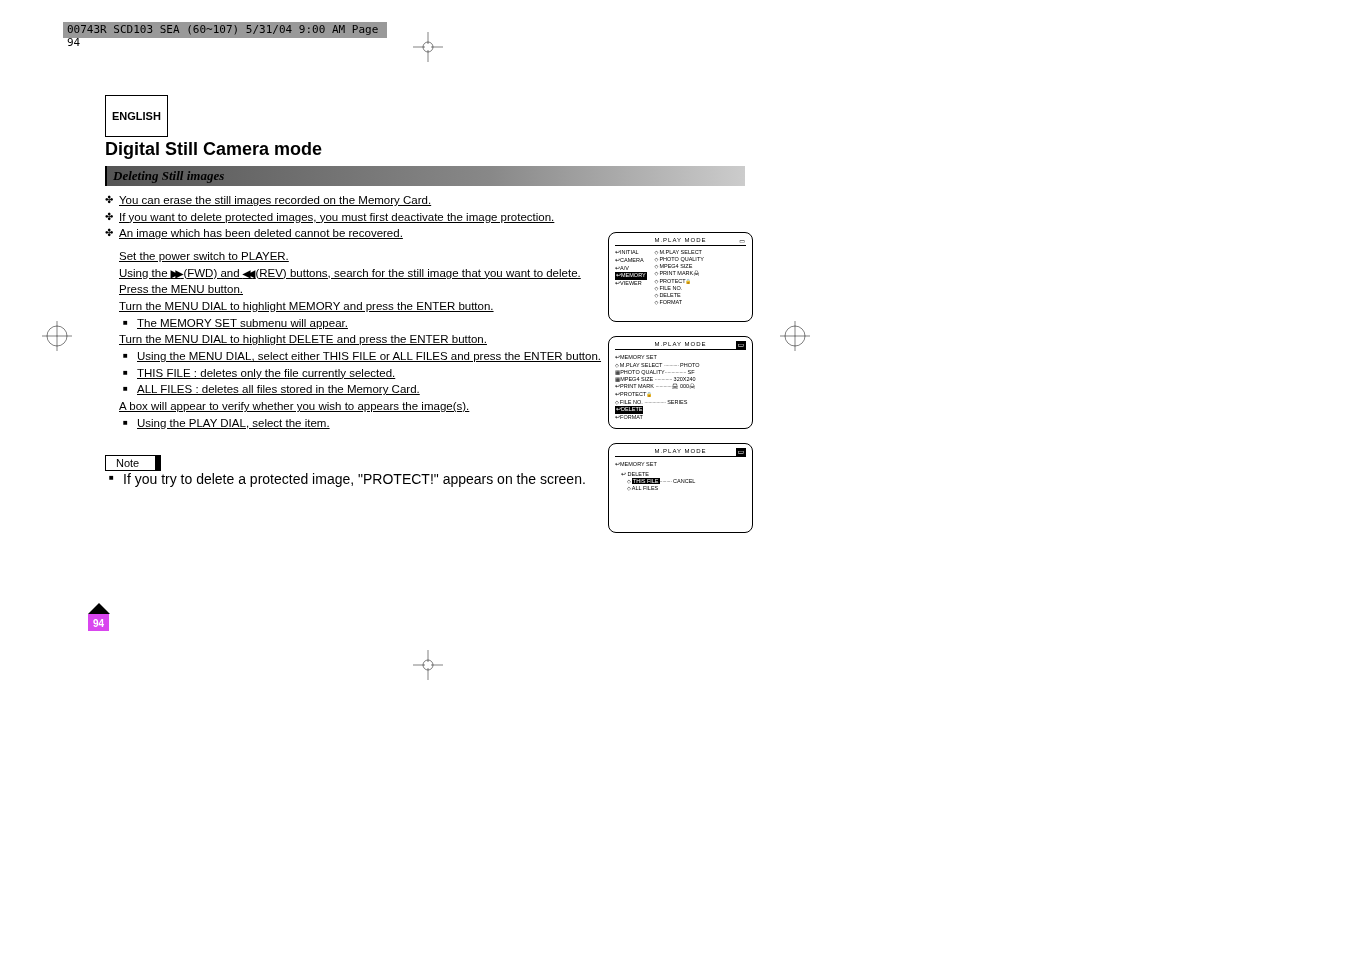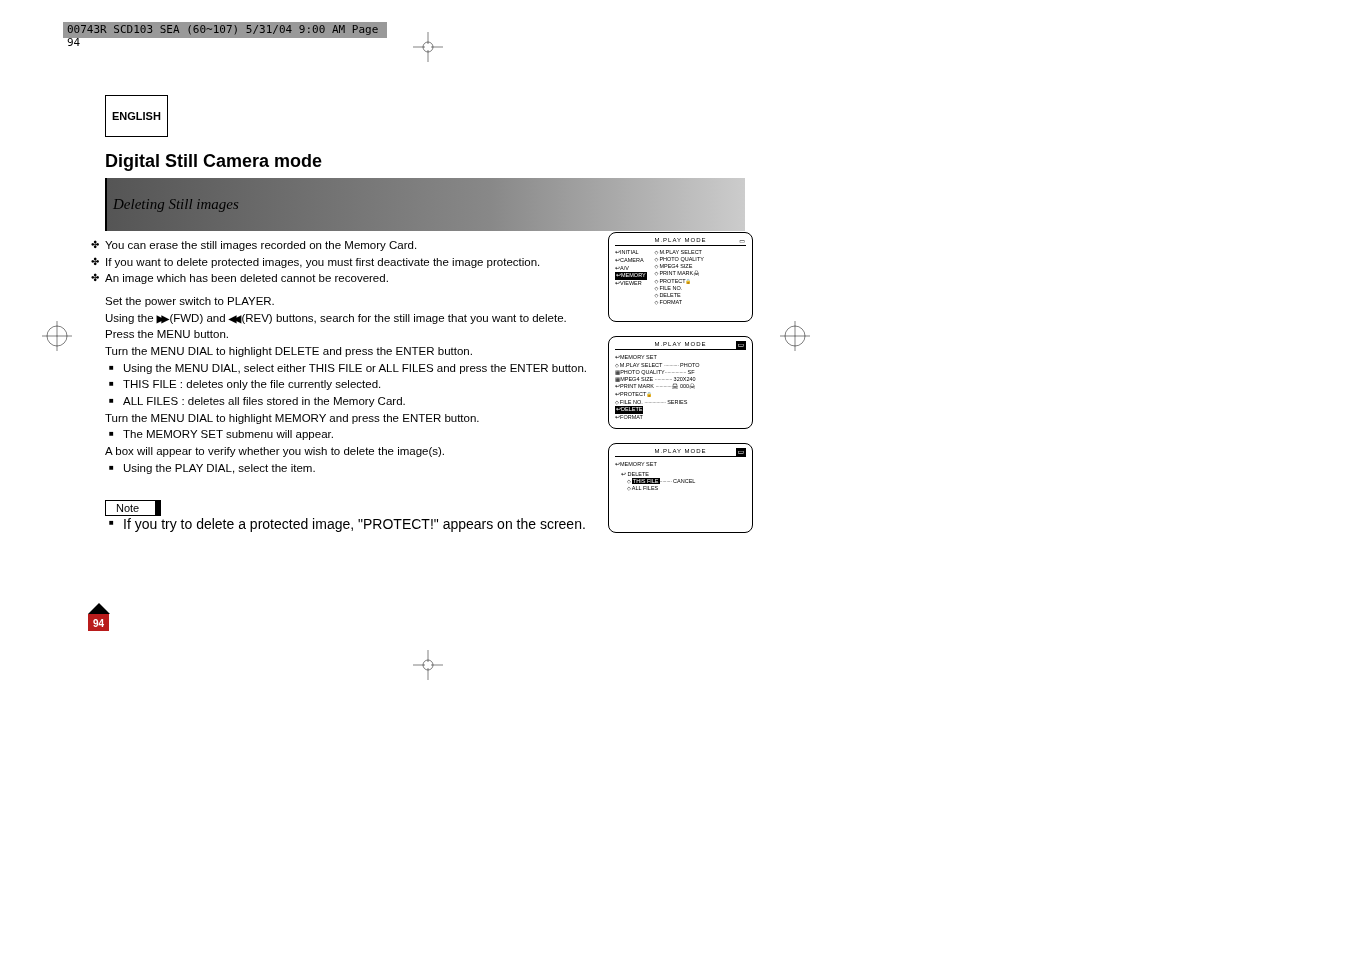--- a/index.html
+++ b/index.html
@@ -12,34 +12,34 @@
     .crop-mark.mid { top: 650px; left: 413px; }
     .crop-mark svg { width: 30px; height: 30px; }
     
     .reg-mark { position: absolute; width: 30px; height: 30px; }
     .reg-mark.left { top: 321px; left: 42px; }
     .reg-mark.right { top: 321px; left: 780px; }
     
     .page-content { position: absolute; top: 95px; left: 105px; width: 640px; }
     
     .lang-box { border: 1px solid #000; display: inline-block; padding: 14px 6px; font-size: 11px; font-weight: bold; }
-    .title { font-size: 18px; font-weight: bold; margin-top: 14px; margin-bottom: 6px; }
-    .subtitle-bar { background: linear-gradient(to right, #555 0%, #888 60%, #ccc 100%); border-left: 2px solid #000; padding: 18px 6px; font-style: italic; font-weight: normal; color: #000; font-size: 15px; font-family: 'Times New Roman', serif; }
+    .title { font-size: 18px; font-weight: bold; margin-top: 2px; margin-bottom: 6px; }
+    .subtitle-bar { background: linear-gradient(to right, #555 0%, #888 60%, #ccc 100%); border-left: 2px solid #000; padding: 2px 6px; font-style: italic; font-weight: bold; color: #000; font-size: 13px; font-family: 'Times New Roman', serif; }
     
     .body-text { font-size: 11.5px; line-height: 1.45; margin-top: 6px; }
-    .body-text li { list-style: none; position: relative; }
+    .body-text li { list-style: none; margin-left: 14px; position: relative; text-decoration: underline; }
     .body-text .cross::before { content: "✤"; position: absolute; left: -14px; font-size: 10px; top: 1px; }
     .body-text .sub { list-style: none; margin-left: 18px; position: relative; }
     .body-text .sub::before { content: "■"; position: absolute; left: -14px; font-size: 8px; top: 2px; }
     
     .note-box { display: inline-block; border: 1px solid #000; border-right: 6px solid #000; padding: 1px 16px 1px 10px; font-size: 11px; margin-top: 24px; }
     .note-item { font-size: 14px; margin-left: 18px; position: relative; }
     .note-item::before { content: "■"; position: absolute; left: -14px; font-size: 8px; top: 2px; }
     
-    .page-num { position: absolute; top: 614px; left: 88px; background: #b91c1c; color: #fff; font-size: 10px; font-weight: bold; padding: 4px 5px 2px 5px; }
+    .page-num { position: absolute; top: 614px; left: 88px; background: #d946ef; color: #fff; font-size: 10px; font-weight: bold; padding: 4px 5px 2px 5px; }
     .page-num::before { content: ""; position: absolute; left: 0; top: -11px; border-left: 11px solid transparent; border-right: 11px solid transparent; border-bottom: 11px solid #000; }
     
     .fwd-icon, .rev-icon { font-size: 10px; letter-spacing: -3px; font-weight: bold; }
     
     
     .screens { position: absolute; top: 232px; left: 608px; width: 145px; }
     .lcd { border: 1px solid #000; border-radius: 8px; background: #fff; padding: 4px 6px 6px 6px; margin-bottom: 14px; font-size: 5.5px; font-family: Arial, sans-serif; color: #000; position: relative; min-height: 90px; }
     .lcd-title-bar { border-bottom: 1px solid #000; text-align: center; padding-bottom: 2px; margin-bottom: 3px; font-size: 6px; letter-spacing: 1px; position: relative; }
     .lcd-icon-right { position: absolute; right: 0; top: 0; font-size: 7px; }
     .lcd-row { white-space: nowrap; line-height: 1.3; }
@@ -101,31 +101,31 @@
     <li class="cross">An image which has been deleted cannot be recovered.</li>
   </ul>
   
   <ol class="body-text">
     <li>Set the power switch to PLAYER.</li>
     <li>
       <span>Using the </span><span class="fwd-icon">▶▶</span> <span>(FWD) and </span><span class="rev-icon">◀◀</span> <span>(REV) buttons, search for the still image that you want to delete.</span>
     </li>
     <li>Press the MENU button.</li>
     <li>
+      <span>Turn the MENU DIAL to highlight MEMORY and press the ENTER button.</span>
+      <div class="sub">The MEMORY SET submenu will appear.</div>
+    </li>
+    <li>
       <span>Turn the MENU DIAL to highlight DELETE and press the ENTER button.</span>
       <div class="sub">Using the MENU DIAL, select either THIS FILE or ALL FILES and press the ENTER button.</div>
       <div class="sub">THIS FILE : deletes only the file currently selected.</div>
       <div class="sub">ALL FILES : deletes all files stored in the Memory Card.</div>
     </li>
     <li>
-      <span>Turn the MENU DIAL to highlight MEMORY and press the ENTER button.</span>
-      <div class="sub">The MEMORY SET submenu will appear.</div>
-    </li>
-    <li>
-      <span>A box will appear to verify whether you wish to delete the image(s).</span>
+      <span>A box will appear to verify whether you wish to appears the image(s).</span>
       <div class="sub">Using the PLAY DIAL, select the item.</div>
     </li>
   </ol>
   
   <div class="note-box">Note</div>
   <div class="note-item">If you try to delete a protected image, "PROTECT!" appears on the screen.</div>
 </div>
 
 <div class="page-num">94</div>
 

